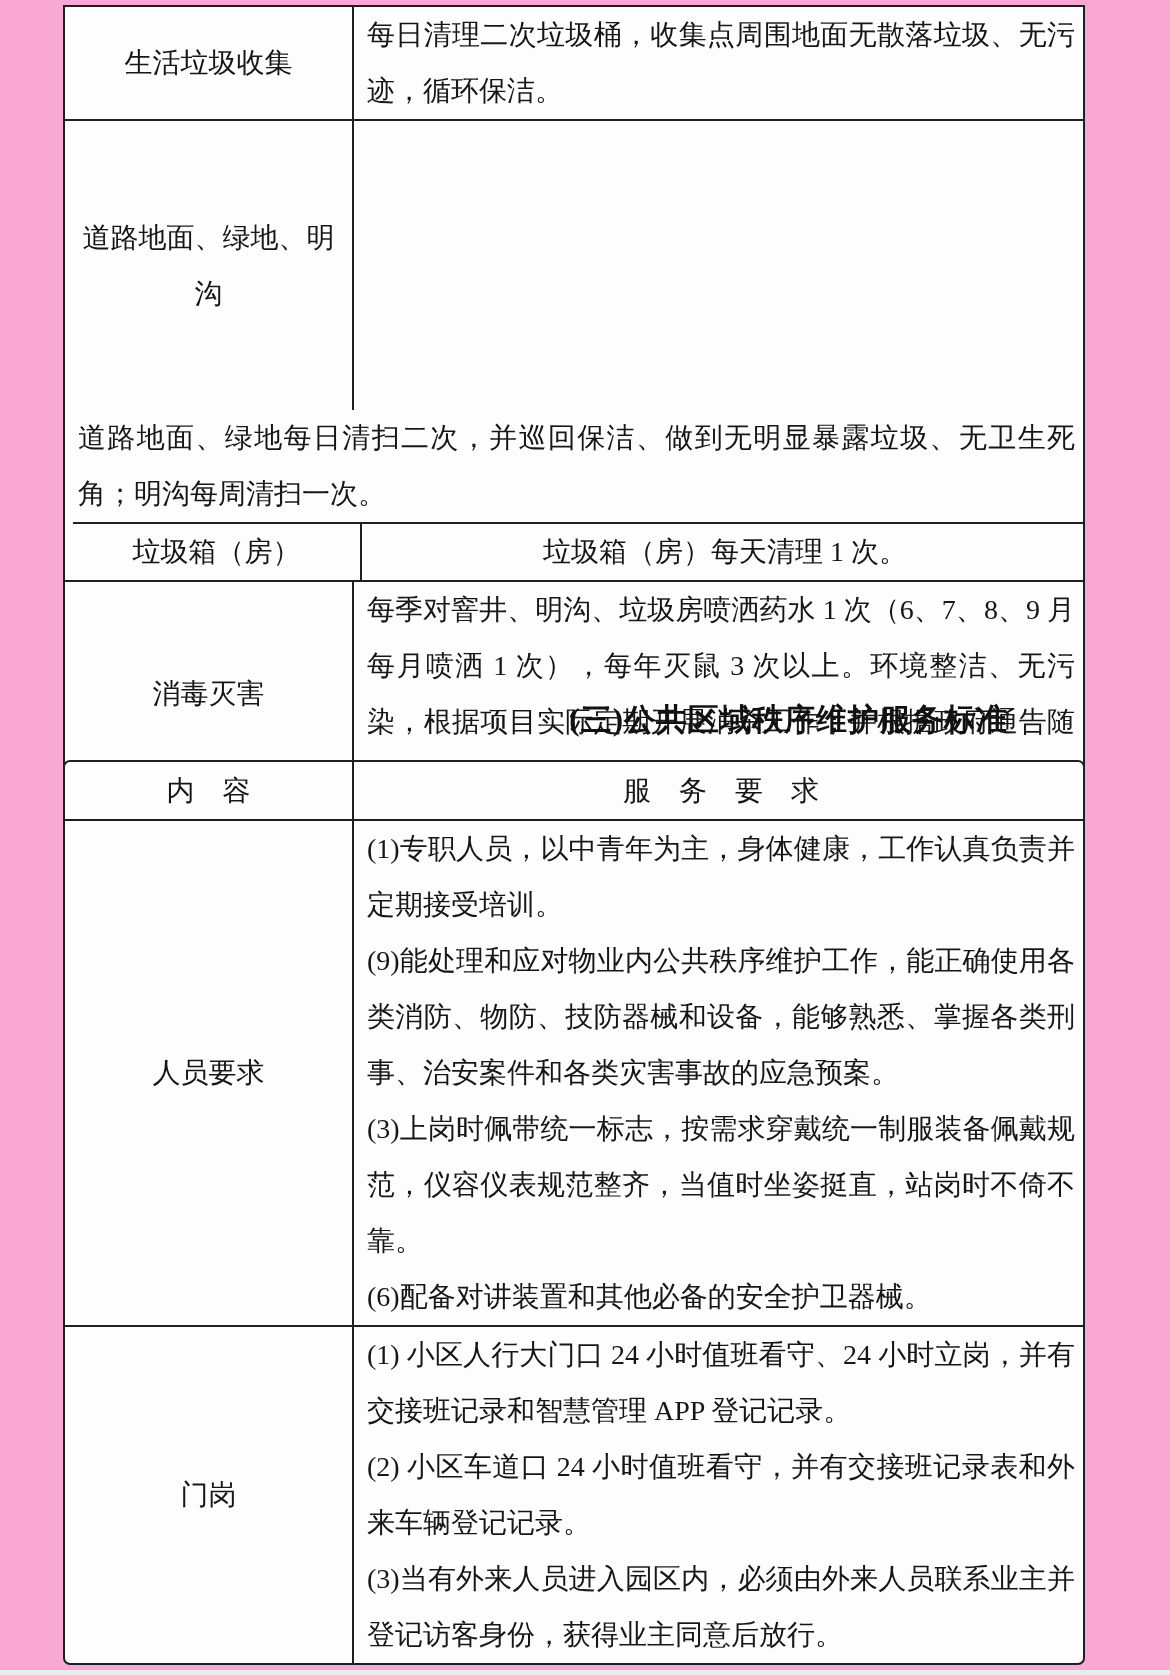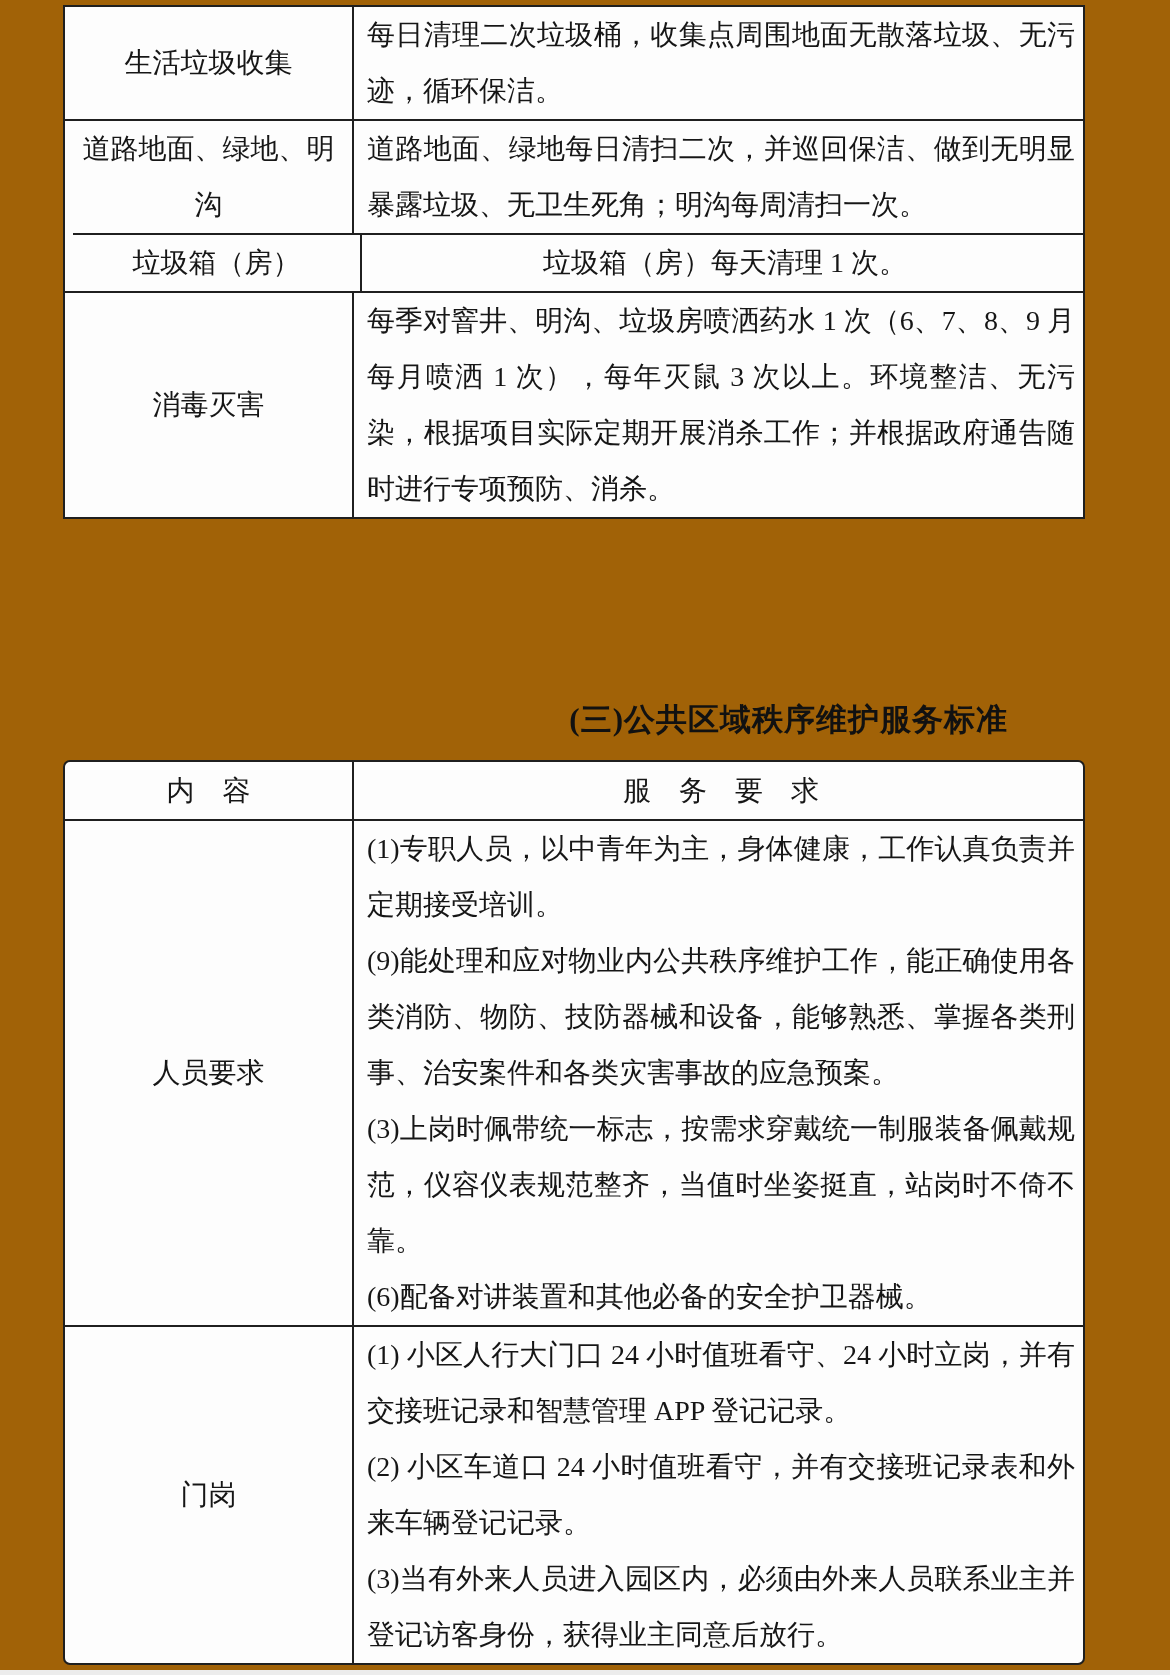--- a/index.html
+++ b/index.html
@@ -1,20 +1,20 @@
 <!DOCTYPE html>
 <html><head>
 <meta charset="utf-8">
 <style>
   html, body { margin: 0; padding: 0; }
   .page {
     position: relative;
     width: 1170px;
     height: 1675px;
-    background: #a16207;
+    background: #f9a8d4;
     font-family: "Liberation Serif", "DejaVu Serif", serif;
     color: #161616;
     overflow: hidden;
   }
   .doc-table {
     position: absolute;
     left: 63px;
     width: 1022px;
     border: 2px solid #1f1f1f;
     box-sizing: border-box;
@@ -40,21 +40,21 @@
     text-align: center;
     padding: 0 7px;
   }
   .cell.label p { text-align: center; }
   .cell.body { flex: 1; padding: 0 8px 0 13px; }
   .cell.body p { text-align: justify; }
   .cell.body.center p { text-align: center; }
   .trow.header .cell { line-height: 57px; }
   .trow.header .cell p { text-align: center; }
   .r1 { min-height: 112px; }
-  .r2 { min-height: 111px; }
+  .r2 { min-height: 111px; flex-direction: column; }
   .r3 { min-height: 56px; margin-left: 8px; }
   .r4 { min-height: 115px; }
   .r5 { min-height: 221px; }
   .hrow { min-height: 57px; }
   .s1 { min-height: 506px; }
   .s2 { min-height: 334px; }
   .heading {
     position: absolute;
     left: 63px;
     top: 697px;

